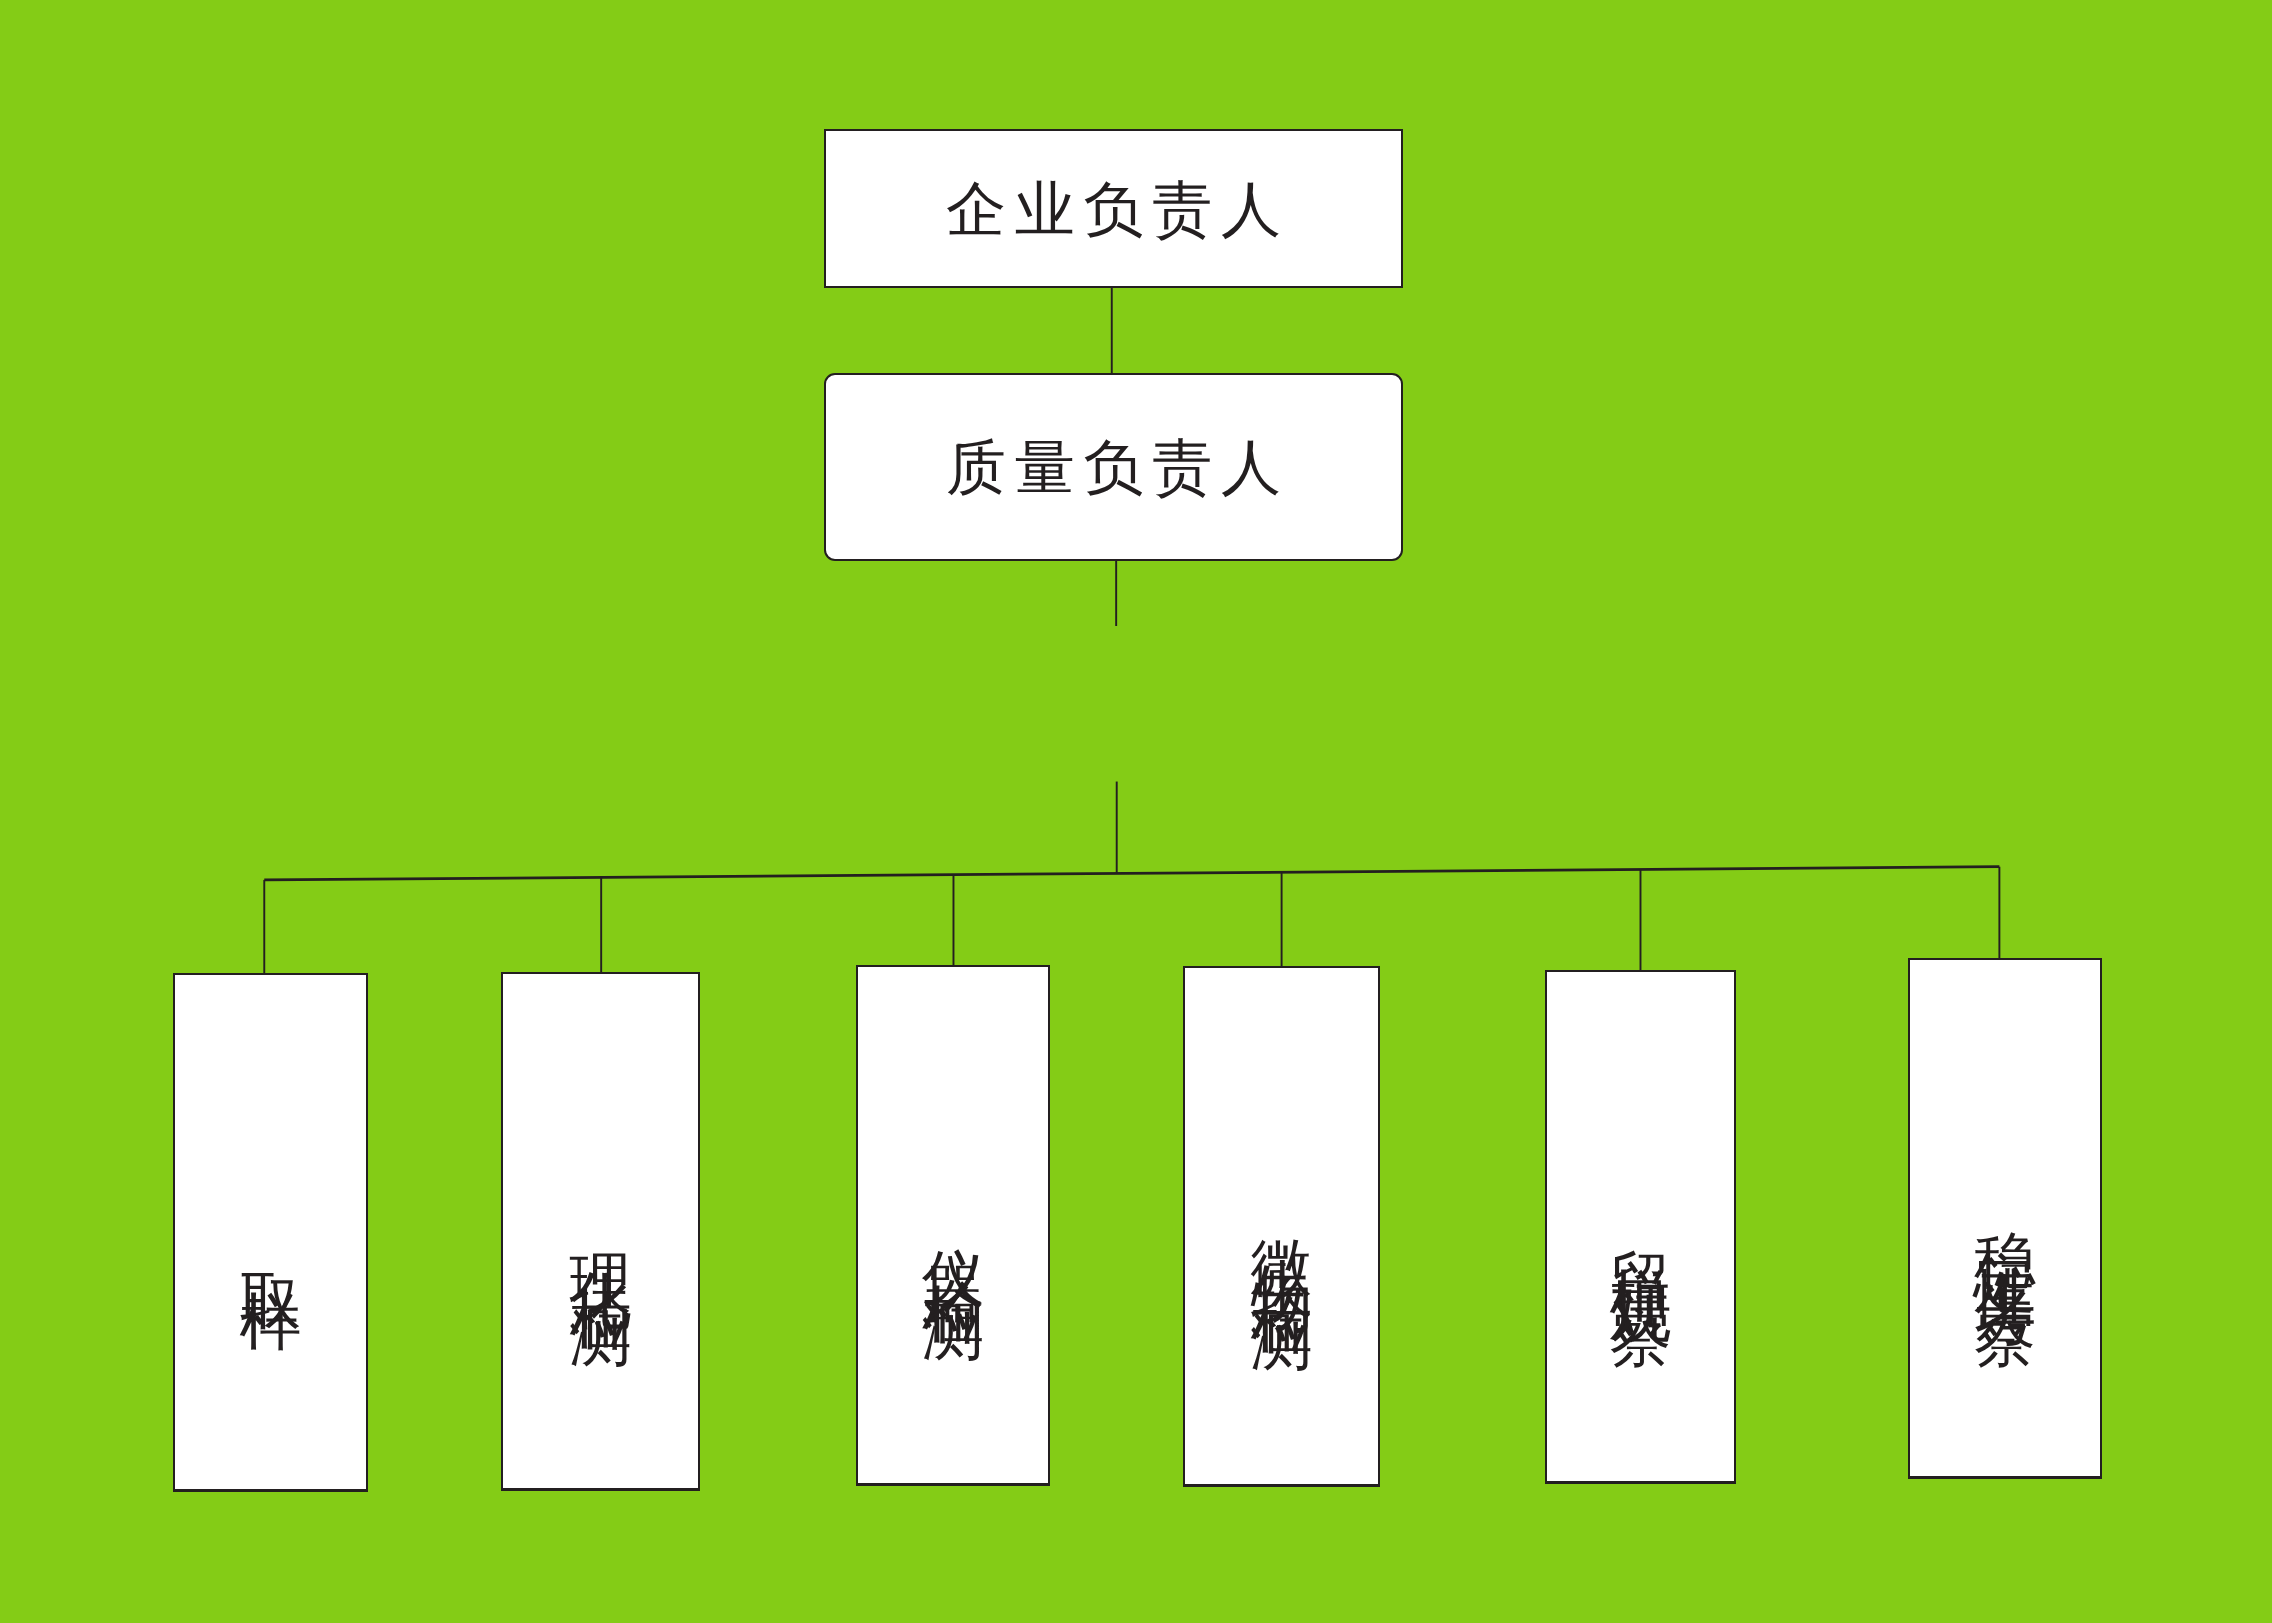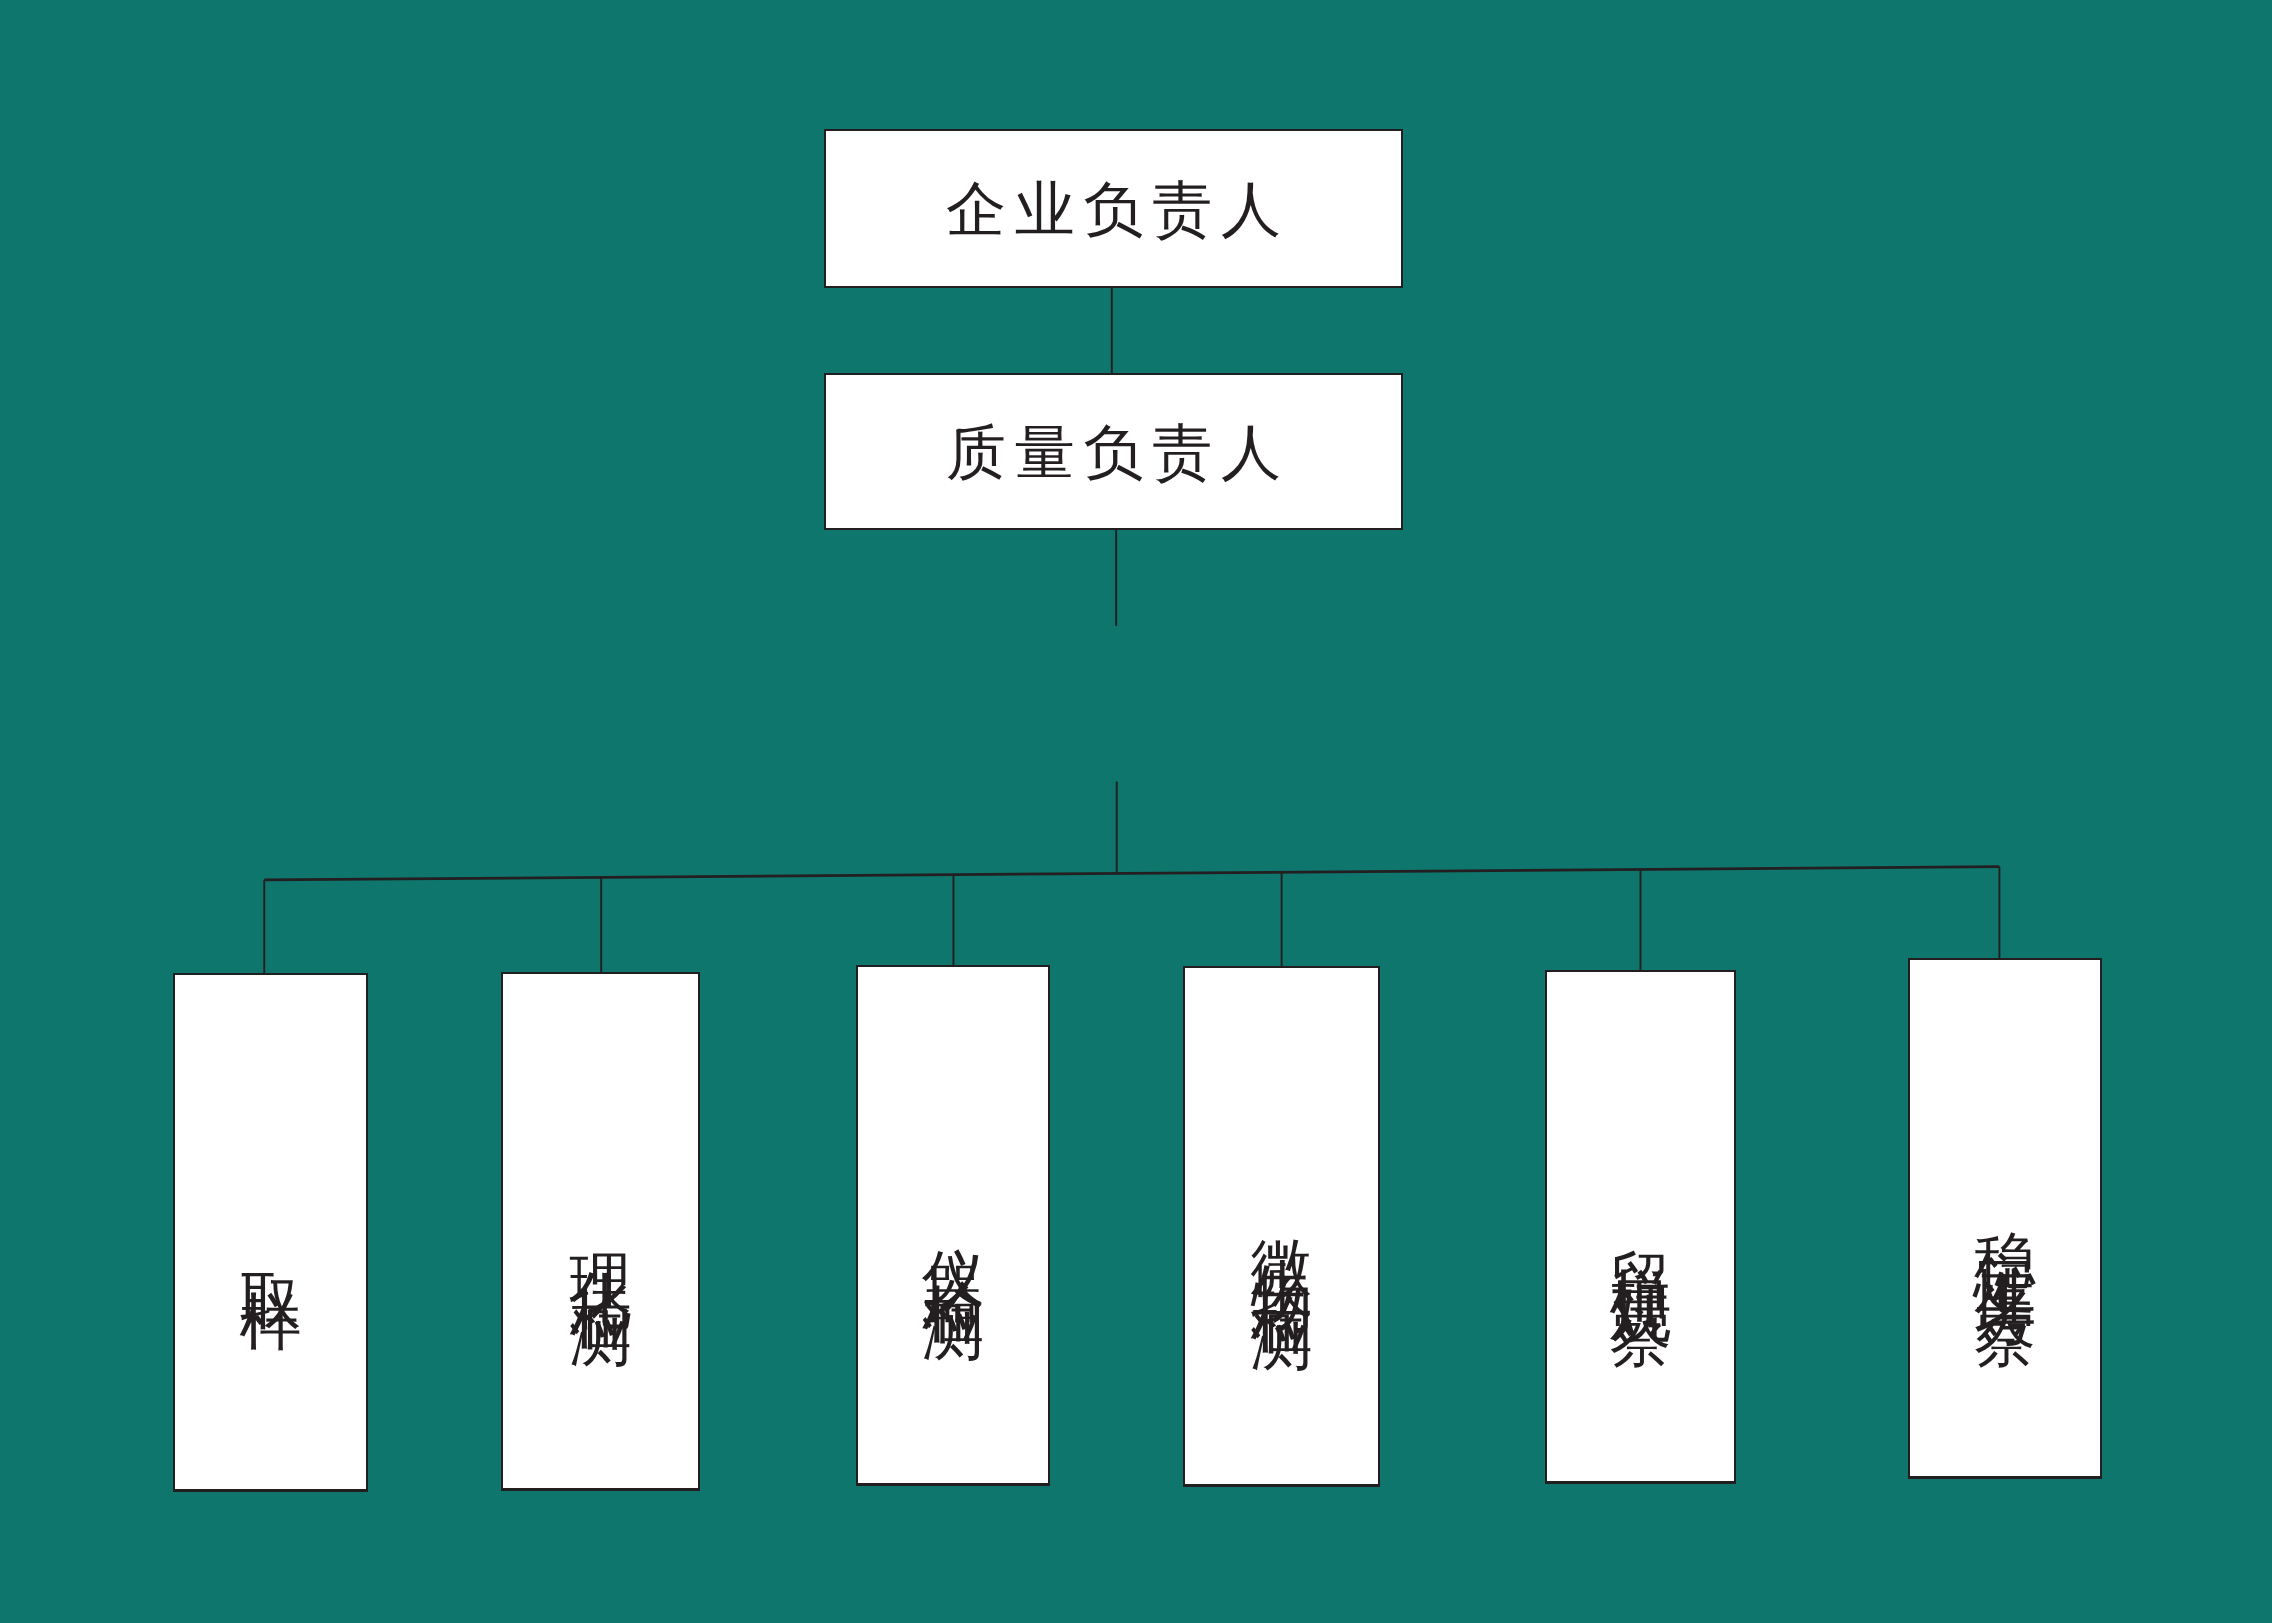--- a/index.html
+++ b/index.html
@@ -7,21 +7,21 @@
     padding: 0;
     background: #ffffff;
     width: 2273px;
     height: 1623px;
     font-family: "DejaVu Serif", "Liberation Serif", serif;
   }
   .canvas {
     position: relative;
     width: 2273px;
     height: 1623px;
-    background: #0f766e;
+    background: #84cc16;
     overflow: hidden;
   }
   .connectors {
     position: absolute;
     left: 0;
     top: 0;
     width: 2273px;
     height: 1623px;
   }
   .node {
@@ -56,21 +56,21 @@
     writing-mode: vertical-rl;
     text-orientation: upright;
     font-size: 62px;
     letter-spacing: 18px;
     margin-bottom: -18px; 
     line-height: 1;
     white-space: nowrap;
   }
   
   #node-l1 { left: 824px; top: 129px;  width: 579px; height: 159px; }
-  #node-l2 { left: 824px; top: 373px;  width: 579px; height: 157px; }
+  #node-l2 { left: 824px; top: 373px;  width: 579px; height: 188px; border-radius: 11px; }
   #node-l3 { left: 825px; top: 625px; width: 569px; height: 158px; }
   #node-c0 { left: 173px;  top: 973px; width: 195px;  height: 519px; }
   #node-c1 { left: 501px;  top: 972px; width: 199px;  height: 519px; }
   #node-c2 { left: 856px; top: 965px; width: 194px;  height: 521px; }
   #node-c3 { left: 1183px; top: 966px; width: 197px;  height: 521px; }
   #node-c4 { left: 1545px; top: 970px; width: 191px;  height: 514px; }
   #node-c5 { left: 1908px; top: 958px; width: 194px;  height: 521px; }
 </style>
 </head>
 <body>

